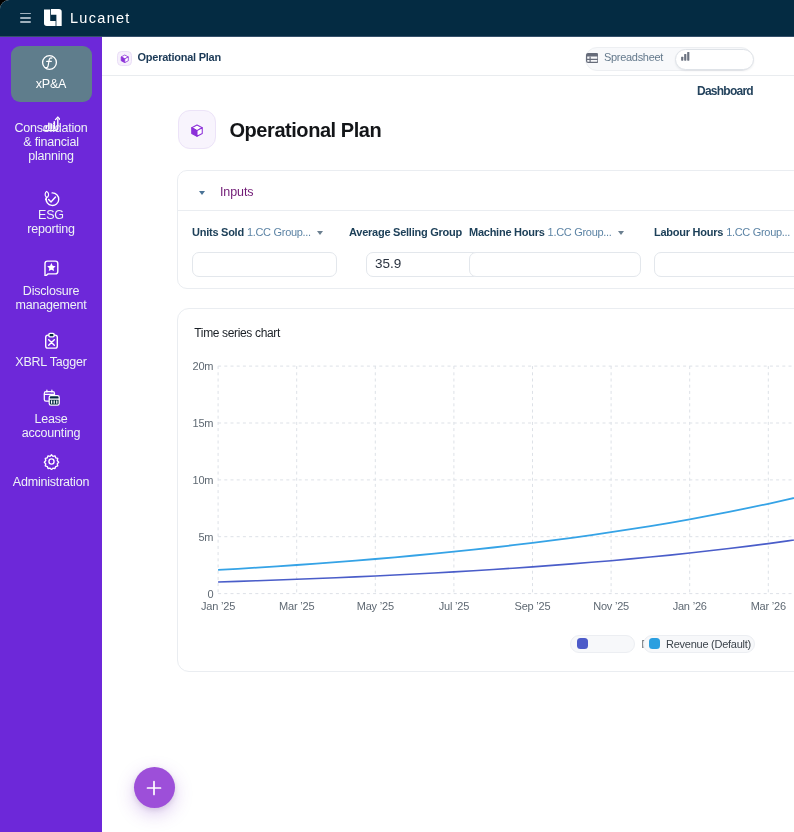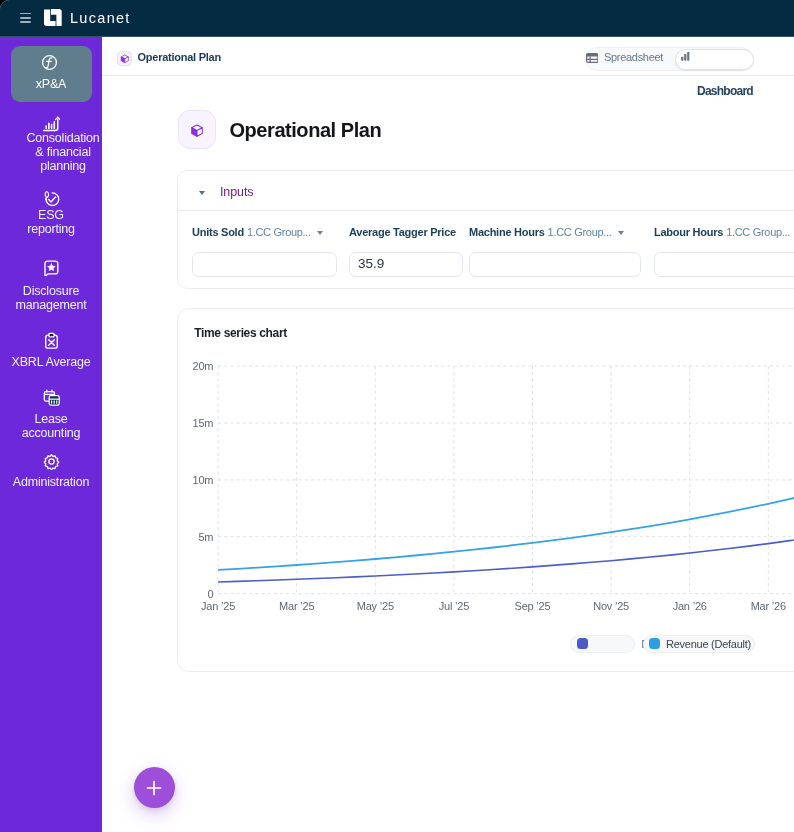--- a/index.html
+++ b/index.html
@@ -34,21 +34,21 @@
 .caret-dn { position:absolute; left:21.7px; top:20.3px; width:0; height:0; border-left:3.2px solid transparent; border-right:3.2px solid transparent; border-top:4.2px solid #4a7396; }
 .inputs-tx { position:absolute; left:42.5px; top:14.5px; font-size:12.5px; font-weight:500; color:#701a75; letter-spacing:-0.1px; }
 .col { position:absolute; top:50px; }
 .lblrow { position:absolute; top:1.7px; white-space:nowrap; }
 .lbl { font-size:11px; font-weight:700; color:#1d4059; letter-spacing:-0.25px; }
 .sel { font-size:11px; color:#5d84a5; letter-spacing:-0.3px; margin-left:3px; }
 .selcaret { display:inline-block; width:0; height:0; border-left:3.5px solid transparent; border-right:3.5px solid transparent; border-top:4px solid #6b7f90; margin-left:6px; vertical-align:1px; }
 .inp { position:absolute; top:31.5px; height:24.5px; background:#fff; border:1px solid #e3e7ec; border-radius:7px; font-size:13.5px; color:#2b3340; line-height:21px; padding-left:8px; }
 
 .card2 { position:absolute; left:176.5px; top:308px; width:660px; height:364px; background:#fff; border:1px solid #eaedf1; border-radius:12px; }
-.c2title { position:absolute; left:16.8px; top:17px; font-size:12px; font-weight:700; color:#1b2026; letter-spacing:-0.35px; }
+.c2title { position:absolute; left:16.8px; top:17px; font-size:12px; font-weight:400; color:#1b2026; letter-spacing:-0.35px; }
 .legend { position:absolute; top:325.5px; height:18px; background:#f7f8fa; border:1px solid #eceef2; border-radius:9px; display:flex; align-items:center; }
 .chip { flex:0 0 11px; width:11px; height:11px; border-radius:3.5px; margin-left:5.5px; }
 .ltx { font-size:11px; color:#3c444c; margin:0 7px 0 6px; letter-spacing:-0.25px; white-space:nowrap; }
 
 .fab { position:absolute; left:133.5px; top:767px; width:41px; height:41px; border-radius:50%; background:#9d4fd9; box-shadow:0 6px 18px rgba(130,60,200,.28), 0 2px 5px rgba(0,0,0,.1); }
 .fab svg { position:absolute; left:12.5px; top:12.5px; }
 .axlab { font-size:11px; fill:#5f6973; letter-spacing:-0.2px; }
 </style>
 </head>
 <body>
@@ -77,21 +77,21 @@
     </div>
     <div class="sitem" style="top:39.9px; color:#fff;">xP&amp;A</div>
 
     <div class="sicon" style="top:78px; left:42px;">
       <svg width="18" height="17" viewBox="0 0 18 17" fill="none" stroke="#fff" stroke-width="1.4" stroke-linecap="round">
         <path d="M1.7 15.5 H13.3 Q15.8 15.5 15.8 13 V4.5"></path>
         <path d="M13.5 4.6 L15.8 2.1 L18.1 4.6" stroke-linejoin="round"></path>
         <path d="M4.2 13.5 v-2.4 M6.9 13.5 V8.3 M9.6 13.5 V9.5 M12.3 13.5 V6.7" stroke-width="1.6"></path>
       </svg>
     </div>
-    <div class="sitem" style="top:94px;margin-left:12px;">Consolidation<br>&amp; financial<br>planning</div>
+    <div class="sitem" style="top:84px;">Consolidation<br>&amp; financial<br>planning</div>
 
     <div class="sicon" style="top:153px;">
       <svg width="17" height="17" viewBox="0 0 17 17" fill="none" stroke="#fff" stroke-width="1.35" stroke-linecap="round">
         <path d="M3.3 7.8 a6.3 6.3 0 1 0 5.8-4.9"></path>
         <path d="M5.6 9.5 l2.4 2.4 4.5-4.9" stroke-width="1.45"></path>
         <path d="M3.1 6.9 C1.6 5.4 1.9 2.7 3.6 1.4 C5.5 2.3 6.2 4.9 5 6.6 C4.5 7.3 3.9 7.4 3.1 6.9 Z" stroke-width="1.15"></path>
         <path d="M3.8 7.4 L2.5 9.6" stroke-width="1.1"></path>
       </svg>
     </div>
     <div class="sitem" style="top:170.5px;">ESG<br>reporting</div>
@@ -104,21 +104,21 @@
     </div>
     <div class="sitem" style="top:246.8px;">Disclosure<br>management</div>
 
     <div class="sicon" style="top:294.5px;">
       <svg width="17" height="17" viewBox="0 0 17 17" fill="none" stroke="#fff" stroke-width="1.4" stroke-linejoin="round" stroke-linecap="round">
         <rect x="2.7" y="3.1" width="11.6" height="13" rx="2.2"></rect>
         <rect x="5.9" y="1.4" width="5.2" height="3.5" rx="1.1" fill="#042b42"></rect>
         <path d="M5.7 7.8 l5.6 5.4 M11.3 7.8 l-5.6 5.4" stroke-width="1.45"></path>
       </svg>
     </div>
-    <div class="sitem" style="top:317.5px;">XBRL Average</div>
+    <div class="sitem" style="top:317.5px;">XBRL Tagger</div>
 
     <div class="sicon" style="top:351.5px;">
       <svg width="17" height="17" viewBox="0 0 17 17" fill="none" stroke="#fff" stroke-width="1.25" stroke-linejoin="round" stroke-linecap="round">
         <rect x="1.3" y="2.7" width="10.2" height="9.4" rx="1.7"></rect>
         <path d="M1.5 5.4 h9.8"></path>
         <path d="M3.9 1.2 v1.7 M8.9 1.2 v1.7"></path>
         <rect x="6.2" y="6.6" width="10" height="9.6" rx="1.7" fill="#042b42"></rect>
         <path d="M6.4 10 h9.6"></path>
         <path d="M8.6 11.9 v2.3 M11.2 11.9 v2.3 M13.8 11.9 v2.3"></path>
       </svg>
@@ -171,22 +171,22 @@
   <div class="card1">
     <div class="hdr">
       <div class="caret-dn"></div>
       <div class="inputs-tx">Inputs</div>
     </div>
     <div class="col" style="left:14.5px;">
       <div class="lblrow"><span class="lbl">Units Sold</span><span class="sel">1.CC Group...</span><span class="selcaret"></span></div>
       <div class="inp" style="width:145px; left:0;"></div>
     </div>
     <div class="col" style="left:171.5px;">
-      <div class="lblrow"><span class="lbl">Average Tagger Price</span></div>
-      <div class="inp" style="width:114px; left:0;">35.9</div>
+      <div class="lblrow"><span class="lbl">Average Selling Group</span></div>
+      <div class="inp" style="width:114px; left:17px;">35.9</div>
     </div>
     <div class="col" style="left:291.5px;">
       <div class="lblrow"><span class="lbl">Machine Hours</span><span class="sel">1.CC Group...</span><span class="selcaret"></span></div>
       <div class="inp" style="width:172px; left:0;"></div>
     </div>
     <div class="col" style="left:476.5px;">
       <div class="lblrow"><span class="lbl">Labour Hours</span><span class="sel">1.CC Group...</span></div>
       <div class="inp" style="width:170px; left:0;"></div>
     </div>
   </div>

